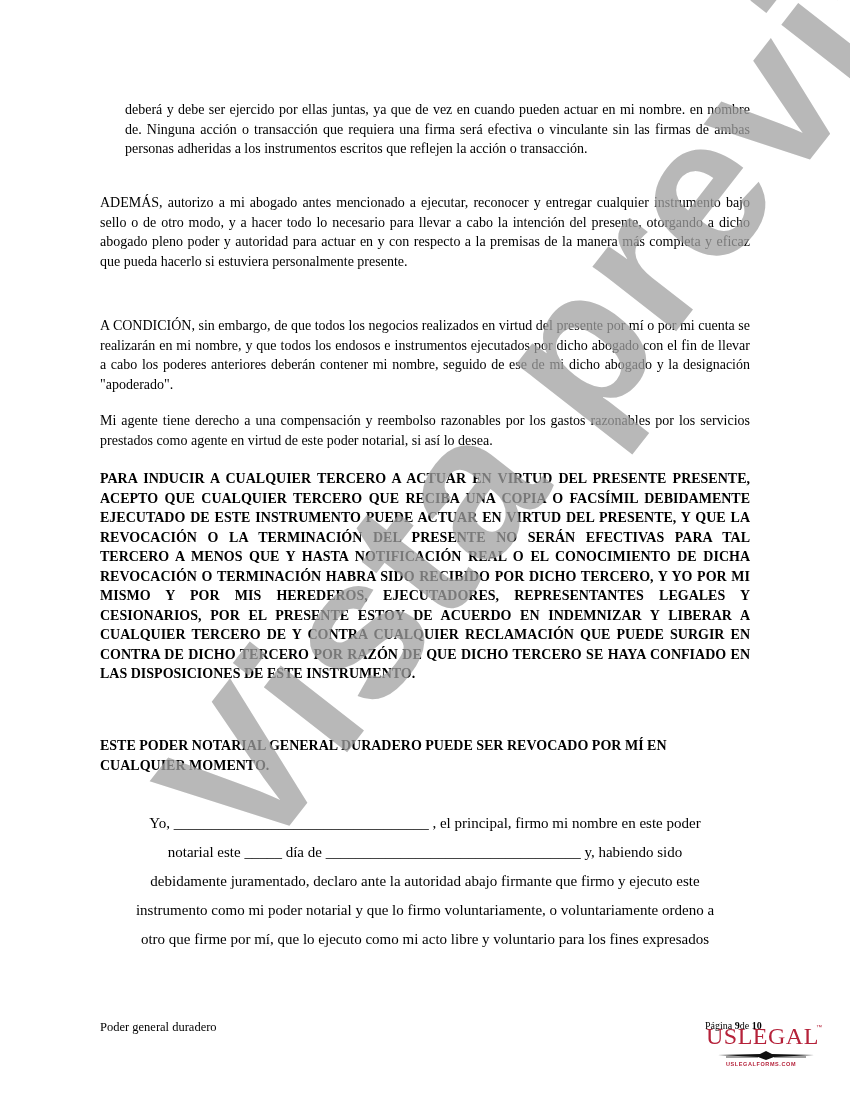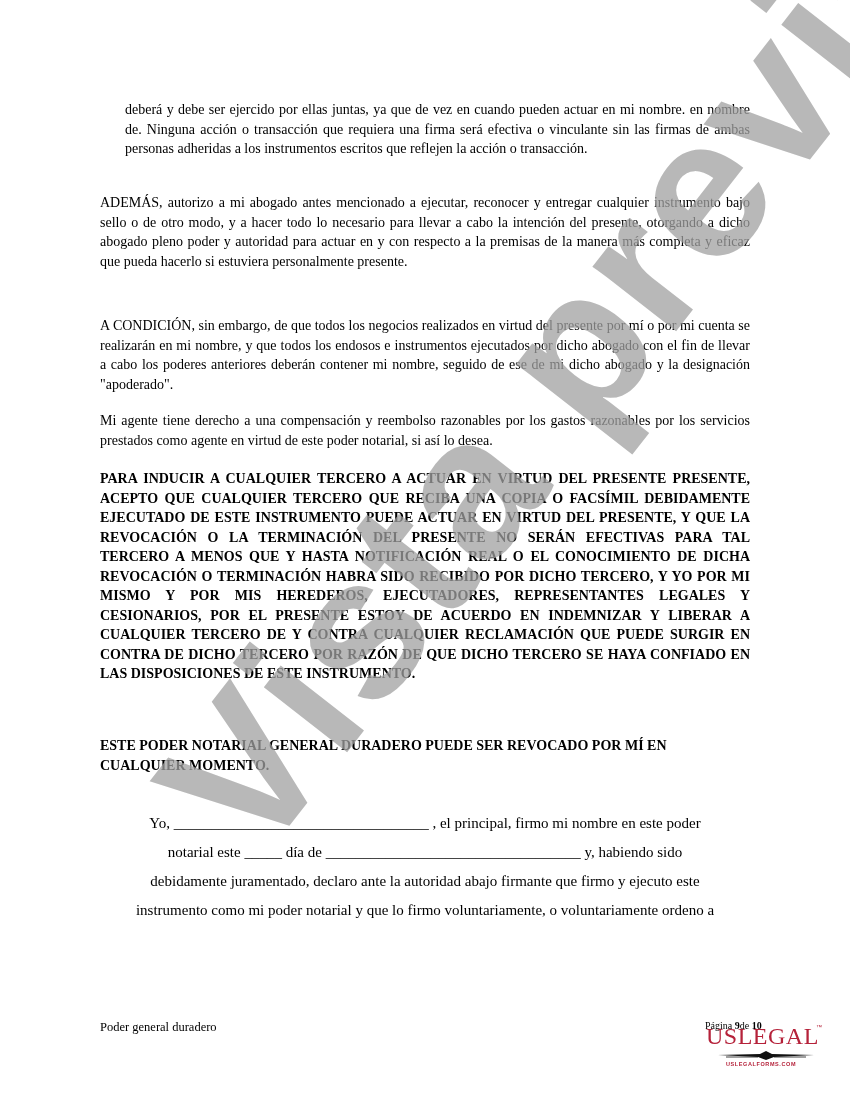--- a/index.html
+++ b/index.html
@@ -42,20 +42,21 @@
   <p class="para p3">A CONDICIÓN, sin embargo, de que todos los negocios realizados en virtud del presente por mí o por mi cuenta se realizarán en mi nombre, y que todos los endosos e instrumentos ejecutados por dicho abogado con el fin de llevar a cabo los poderes anteriores deberán contener mi nombre, seguido de ese de mi dicho abogado y la designación "apoderado".</p>
   <p class="para p4">Mi agente tiene derecho a una compensación y reembolso razonables por los gastos razonables por los servicios prestados como agente en virtud de este poder notarial, si así lo desea.</p>
   <p class="para p5">PARA INDUCIR A CUALQUIER TERCERO A ACTUAR EN VIRTUD DEL PRESENTE PRESENTE, ACEPTO QUE CUALQUIER TERCERO QUE RECIBA UNA COPIA O FACSÍMIL DEBIDAMENTE EJECUTADO DE ESTE INSTRUMENTO PUEDE ACTUAR EN VIRTUD DEL PRESENTE, Y QUE LA REVOCACIÓN O LA TERMINACIÓN DEL PRESENTE NO SERÁN EFECTIVAS PARA TAL TERCERO A MENOS QUE Y HASTA NOTIFICACIÓN REAL O EL CONOCIMIENTO DE DICHA REVOCACIÓN O TERMINACIÓN HABRA SIDO RECIBIDO POR DICHO TERCERO, Y YO POR MI MISMO Y POR MIS HEREDEROS, EJECUTADORES, REPRESENTANTES LEGALES Y CESIONARIOS, POR EL PRESENTE ESTOY DE ACUERDO EN INDEMNIZAR Y LIBERAR A CUALQUIER TERCERO DE Y CONTRA CUALQUIER RECLAMACIÓN QUE PUEDE SURGIR EN CONTRA DE DICHO TERCERO POR RAZÓN DE QUE DICHO TERCERO SE HAYA CONFIADO EN LAS DISPOSICIONES DE ESTE INSTRUMENTO.</p>
   <p class="para p6">ESTE PODER NOTARIAL GENERAL DURADERO PUEDE SER REVOCADO POR MÍ EN CUALQUIER MOMENTO.</p>
 
   <div class="sig">
     <div class="line">Yo, __________________________________ , el principal, firmo mi nombre en este poder</div>
     <div class="line">notarial este _____ día de __________________________________ y, habiendo sido</div>
     <div class="line">debidamente juramentado, declaro ante la autoridad abajo firmante que firmo y ejecuto este</div>
     <div class="line">instrumento como mi poder notarial y que lo firmo voluntariamente, o voluntariamente ordeno a</div>
+    <div class="line">otro que firme por mí, que lo ejecuto como mi acto libre y voluntario para los fines expresados</div>
   </div>
 
   <div class="footer-left">Poder general duradero</div>
   <div class="footer-right"><span>Página </span><span class="b">9</span><span>de </span><span class="b">10</span></div>
 
   <div class="watermark">Vista previa</div>
 
   <div class="logo">
     <span class="logo-text">USLEGAL</span>
     <span class="logo-tm">™</span>

